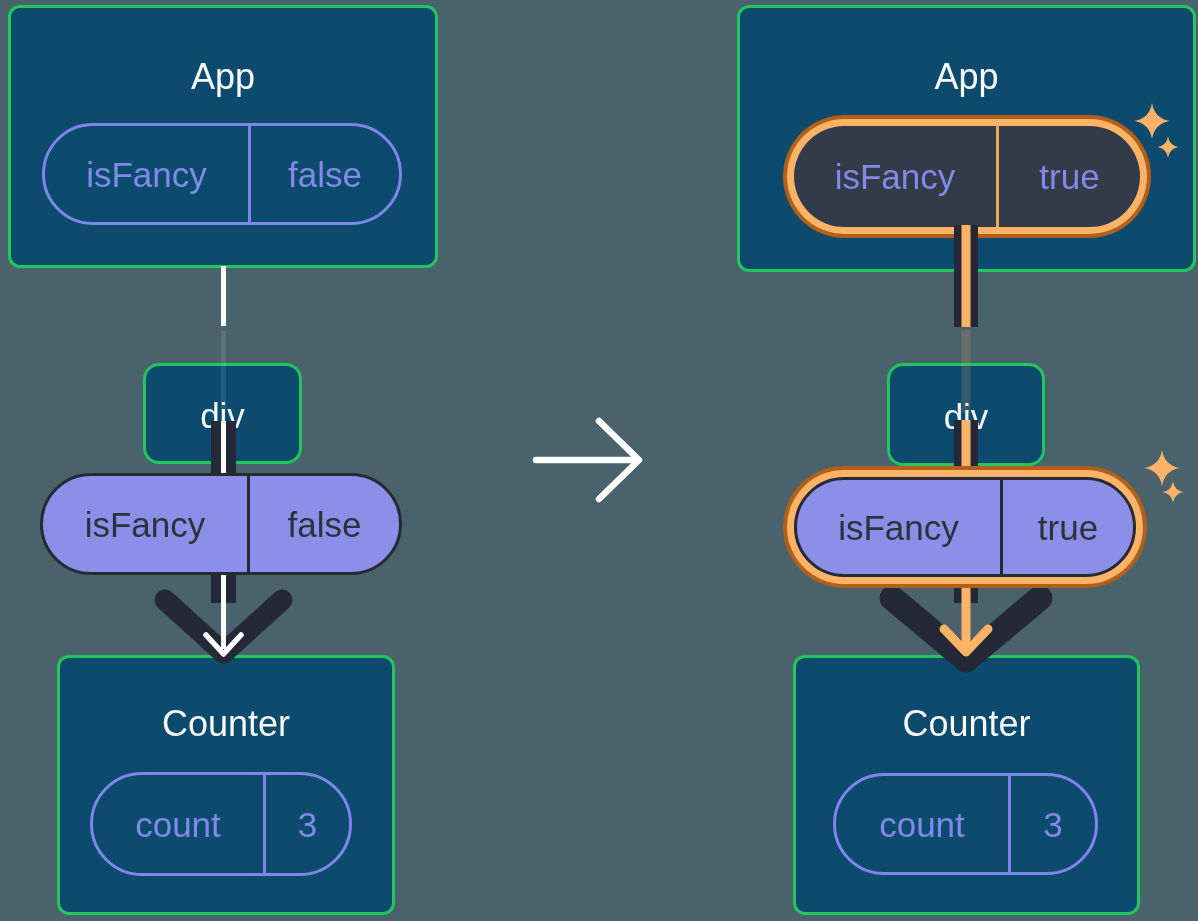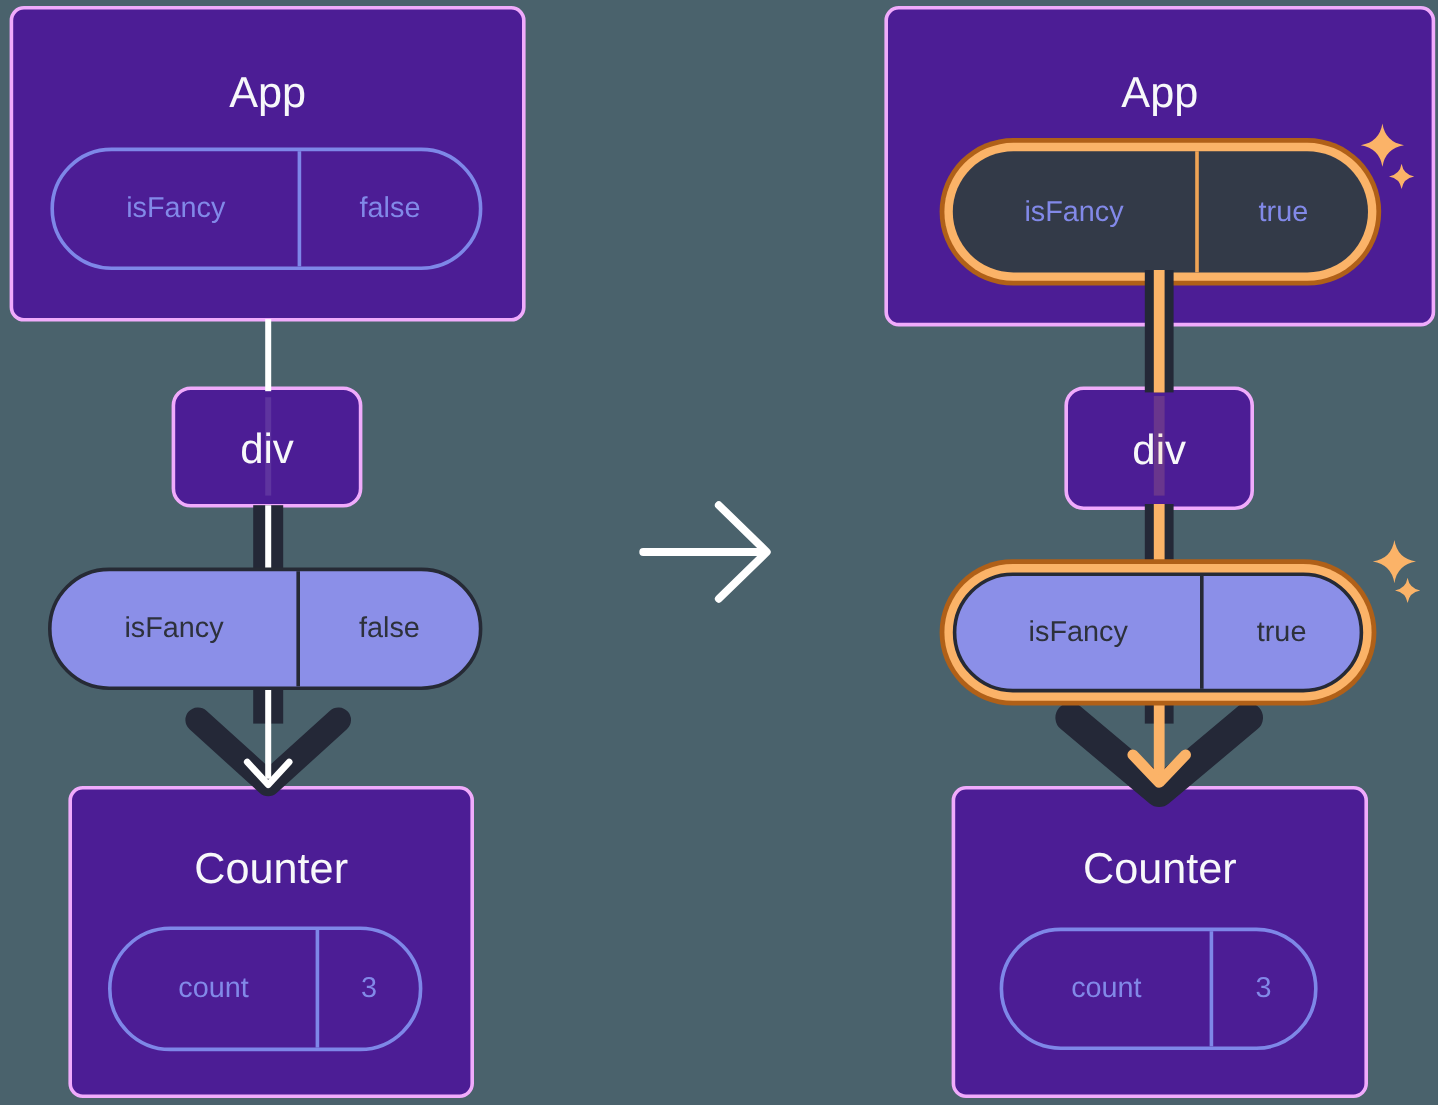--- a/index.html
+++ b/index.html
@@ -1,34 +1,34 @@
 <!DOCTYPE html>
 <html><head>
 <meta charset="utf-8">
 <style>
   html,body { margin:0; padding:0; background:#4A626C; }
   .stage {
     position:relative; width:1198px; height:921px; background:#4A626C;
     font-family:"Liberation Sans", sans-serif; overflow:hidden;
   }
   .card {
-    position:absolute; background:#4c1d95; border:3px solid #f0abfc;
+    position:absolute; background:#0c4a6e; border:3px solid #22c55e;
     border-radius:12px; box-sizing:border-box; z-index:1;
   }
-  .card.small { border-radius:16px; }
+  .card.small { border-radius:16px;margin-top:41px; }
   .card-title {
     position:absolute; left:0; right:0; text-align:center;
     color:#F7F8FA; font-size:36px; font-weight:500; line-height:42px;
   }
   .card-title.sm { font-size:35px; }
   .layer { position:absolute; left:0; top:0; z-index:2; }
   .toplayer { position:absolute; left:0; top:0; z-index:4; }
   .pill {
     position:absolute; display:flex; border-radius:60px;
-    box-sizing:border-box; z-index:3; font-size:24px; line-height:1;
+    box-sizing:border-box; z-index:3; font-size:35px; line-height:1;
   }
   .pill .cell {
     display:flex; align-items:center; justify-content:center; height:100%;
     box-sizing:border-box;
   }
   .pill .cell.value { flex:1; }
   .pill.outline { border:3px solid #7E87E8; color:#8289E8; background:transparent; }
   .pill.outline .value { border-left:3px solid #7E87E8; }
   .pill.solid { background:#8B8FE8; border:3px solid #262A35; color:#2D313B; }
   .pill.solid .value { border-left:3px solid #262A35; }

